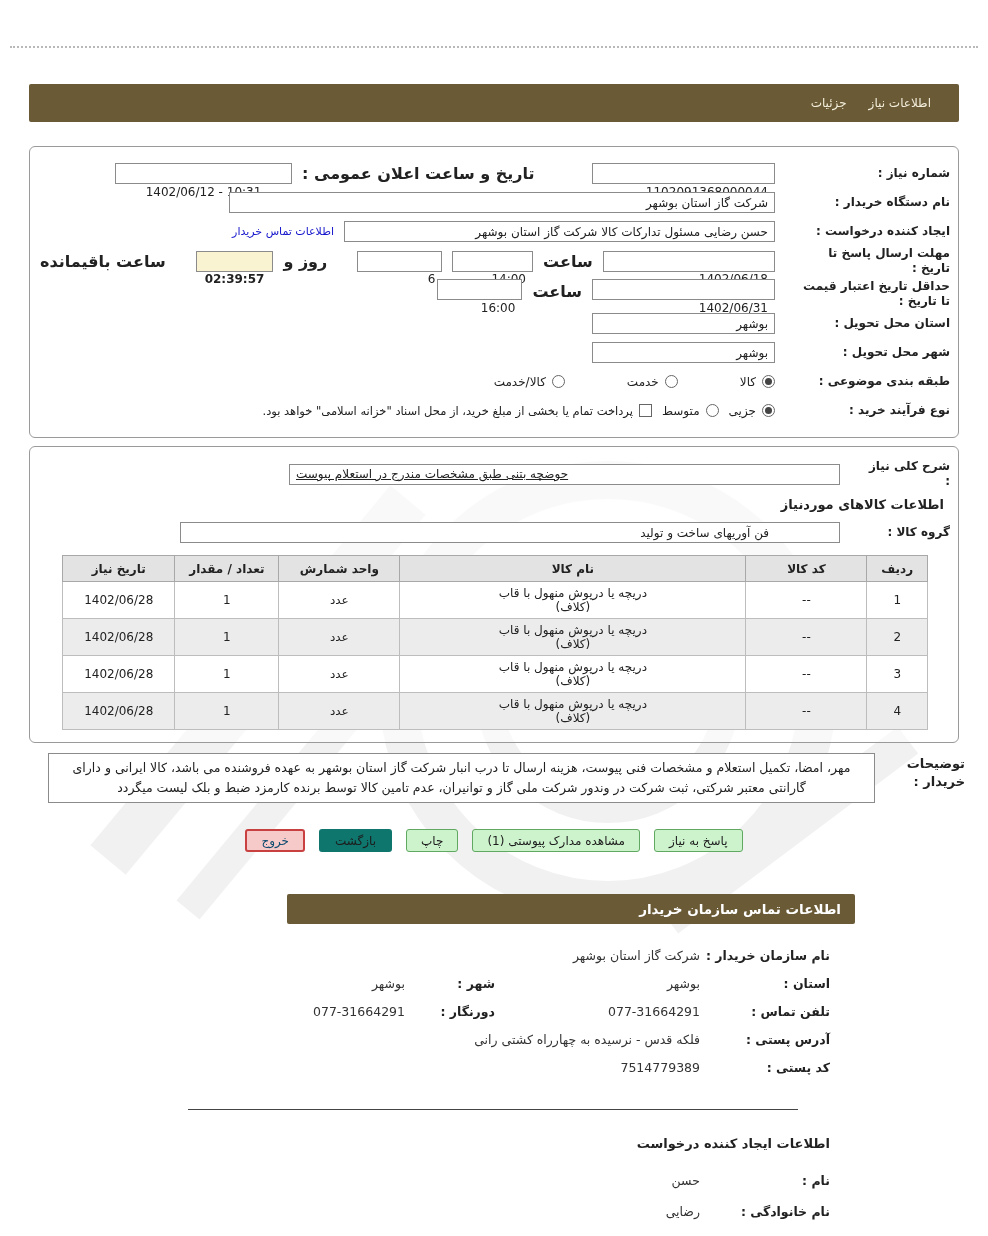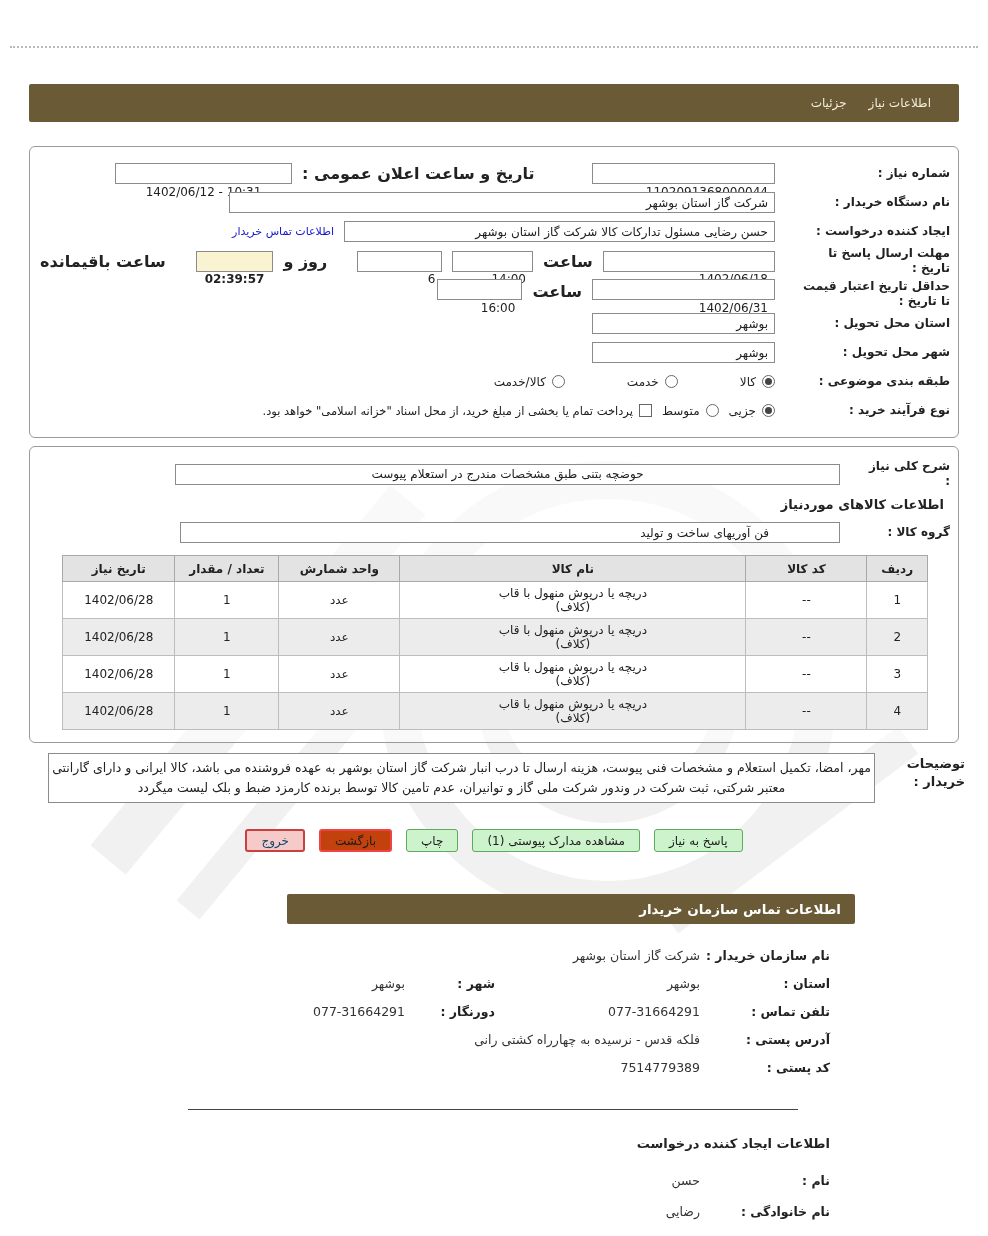--- a/index.html
+++ b/index.html
@@ -34,21 +34,21 @@
   }
   .flabel2 { width: 100px; min-width: 100px; font-weight: bold; font-size: 12px; text-align: right; padding-left: 10px; line-height: 15px; }
   .inlabel { font-weight: bold; font-size: 16px; white-space: nowrap; }
   .fbox {
     display: flex; align-items: center; height: 21px; padding: 0 6px;
     border: 1px solid #8b8b8b; background: #fff; font-size: 12px; white-space: nowrap;
   }
   .w183 { width: 183px; } .w177 { width: 177px; justify-content: center; }
   .w546 { width: 546px; } .w473 { width: 431px; }
   .w90 { width: 90px; } .w85 { width: 85px; }
-  .desc { width: 665px; justify-content: center; }
+  .desc { width: 551px; justify-content: flex-end; text-decoration: underline; }
   .group { width: 660px; padding-right: 70px; }
   .timer { width: 82px; justify-content: center; background: #faf3d2; font-weight: bold; }
   .ltr { direction: ltr; unicode-bidi: embed; margin-top: 36px; }
   .pushleft { margin-right: auto; }
   .edge75 { margin-left: 75px; }
   .ml20 { margin-left: 20px; }
   .link { color: #1515cc; font-size: 11px; cursor: pointer; white-space: nowrap; }
 
   .opt { display: flex; align-items: center; gap: 6px; cursor: pointer; }
   .optgap { margin-left: 52px; }
@@ -59,26 +59,26 @@
 
   .p2 { margin-top: 8px; padding-bottom: 6px; }
   .sec-title { text-align: right; font-weight: bold; font-size: 13px; margin: 8px 6px 6px 0; }
   table.goods { width: calc(100% - 44px); margin: 8px 22px 6px; border-collapse: collapse; }
   table.goods th { background: #e3e3e3; border: 1px solid #a8a8a8; height: 26px; font-size: 12px; font-weight: bold; text-align: center; }
   table.goods td { border: 1px solid #bdbdbd; height: 37px; font-size: 12px; text-align: center; padding: 2px 4px; background: #fff; }
   table.goods tbody tr:nth-child(even) td { background: #ececec; }
 
   .notes-row { display: flex; margin: 10px 23px 0 48px; gap: 8px; align-items: flex-start; }
   .notes-label { width: 82px; min-width: 82px; font-weight: bold; font-size: 13px; line-height: 18px; text-align: right; padding-top: 2px; }
-  .notes-box { flex: 1; border: 1px solid #8b8b8b; background: #fff; min-height: 46px; padding: 4px 0; text-align: center; font-size: 12.5px; line-height: 20px; }
+  .notes-box { flex: 1; border: 1px solid #8b8b8b; background: #fff; min-height: 46px; padding: 4px 20px; text-align: center; font-size: 12.5px; line-height: 20px; }
 
   .actions { display: flex; justify-content: center; gap: 14px; margin-top: 26px; }
   .btn { height: 23px; padding: 0 14px; font-size: 12px; font-family: inherit; border-radius: 3px; cursor: pointer; }
   .btn.green { background: #cdf3cd; border: 1px solid #61a861; color: #1c1c1c; }
-  .btn.back  { background: #c2410c; border: 2px solid #ef4444; color: #1c1c1c; }
+  .btn.back  { background: #0f766e; border: 2px solid #0f766e; color: #1c1c1c; }
   .btn.exit  { background: #f7caca; border: 2px solid #c84040; color: #0c4a6e; }
 
   .bar2 {
     width: 568px; height: 30px; margin: 42px 133px 0 auto;
     background: #6a5a36; color: #fff; font-weight: bold; font-size: 13.5px;
     display: flex; align-items: center; padding-right: 14px; border-radius: 2px;
   }
   .cgrid {
     display: grid; grid-template-columns: 130px 205px 90px 170px;
     row-gap: 13px; margin: 24px 158px 0 auto; font-size: 12.5px; align-items: center; width: 595px;

